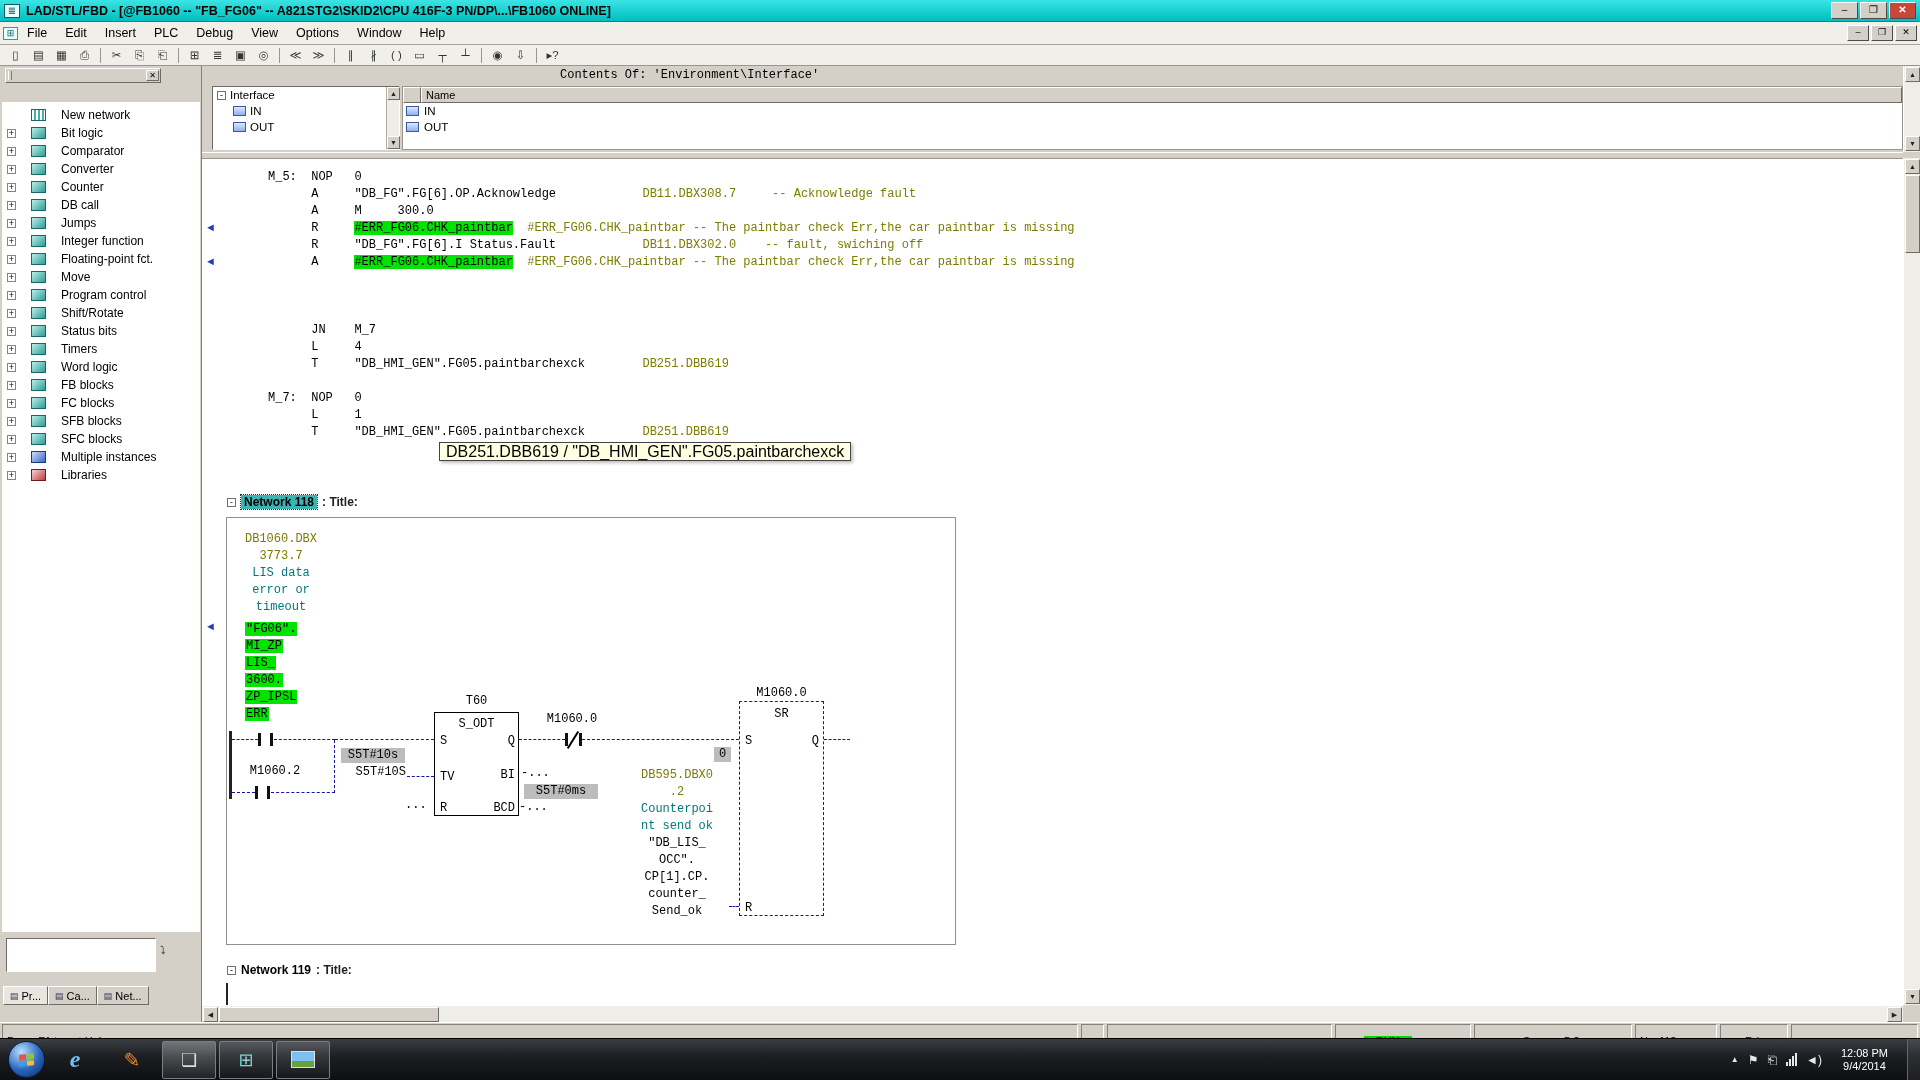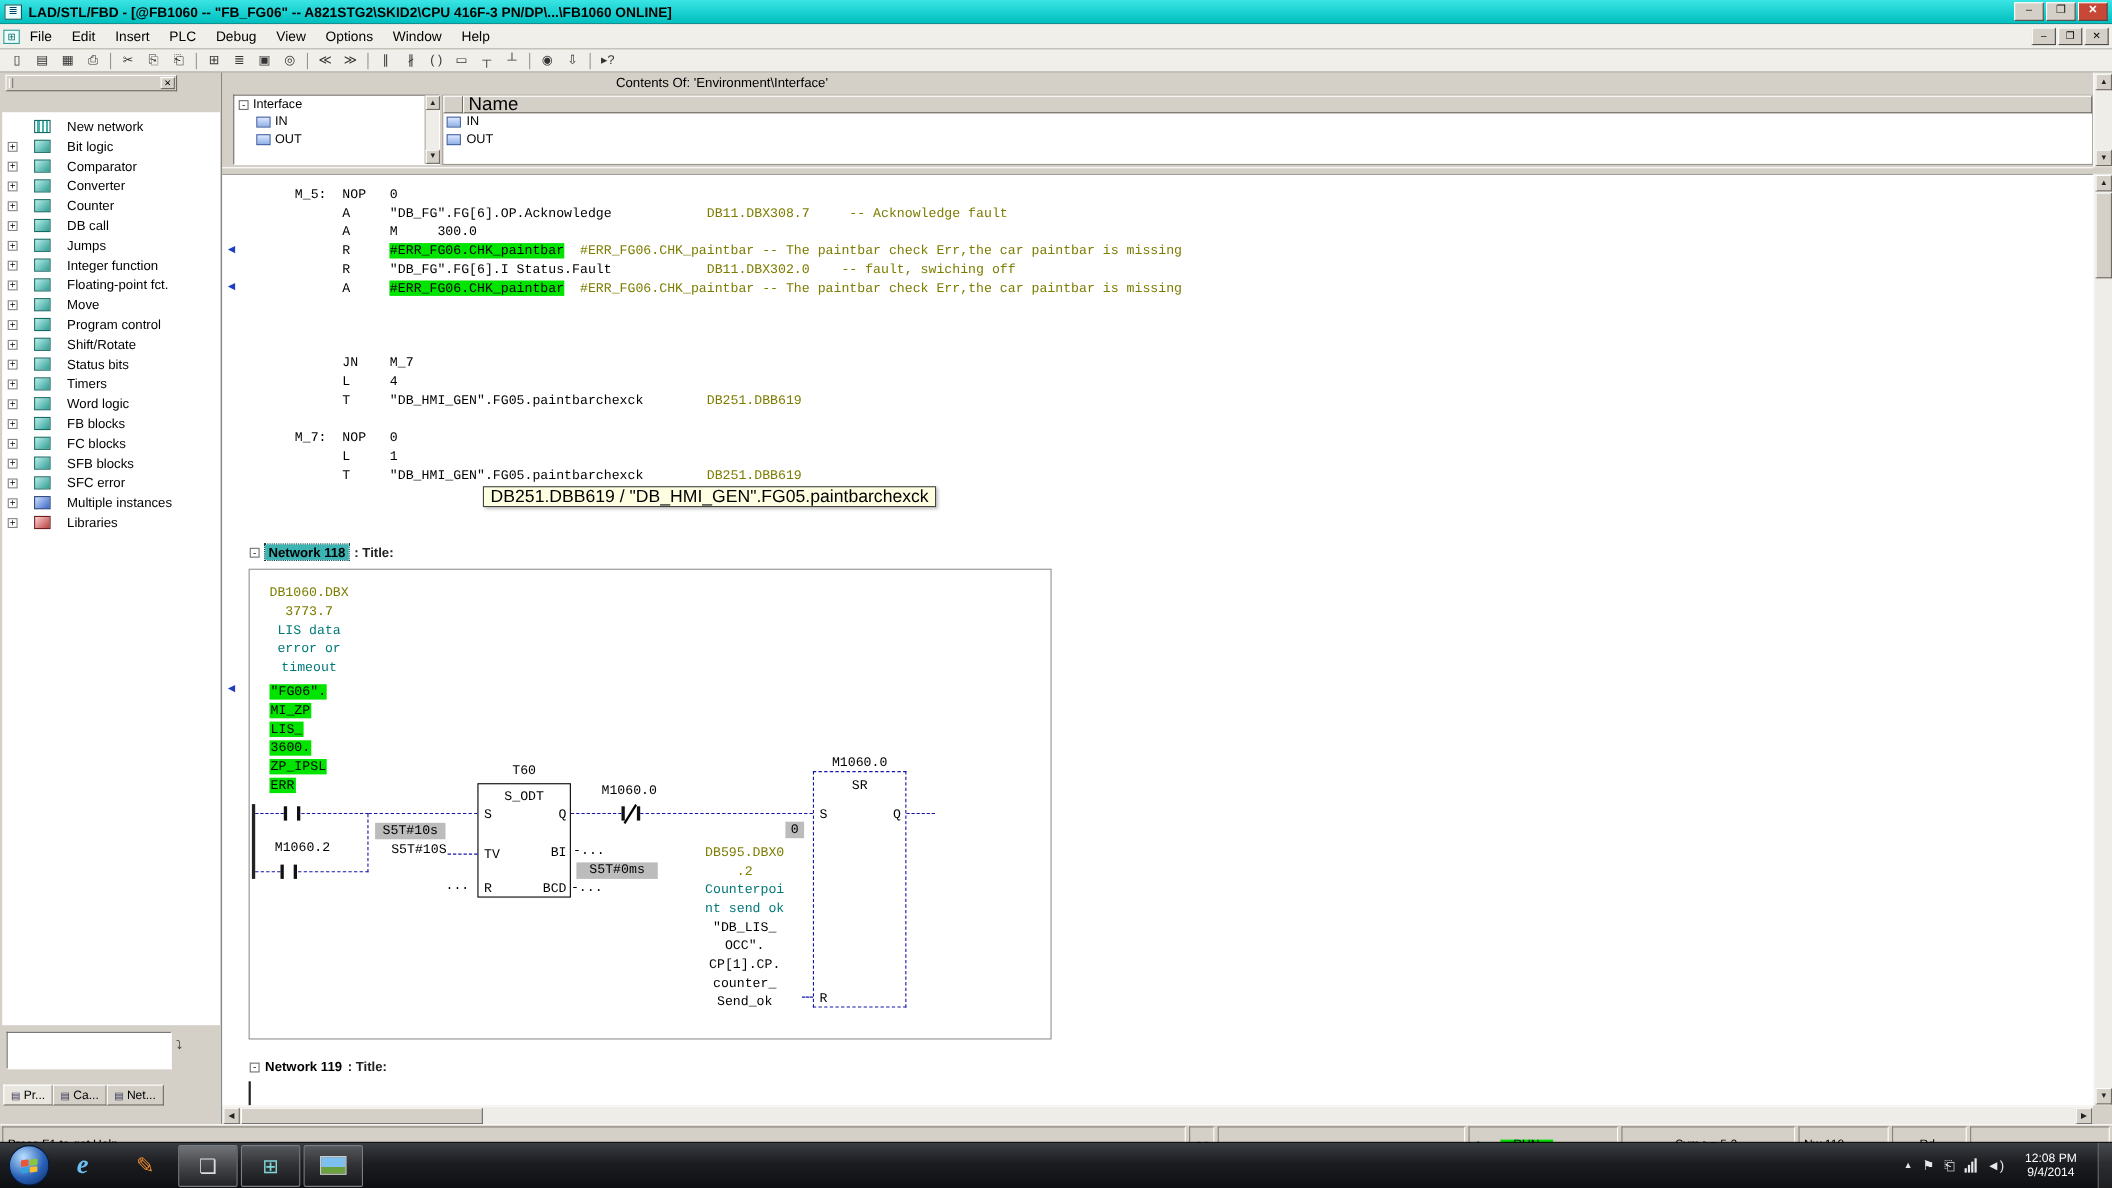--- a/index.html
+++ b/index.html
@@ -44,30 +44,30 @@
 .ic-lib{background:linear-gradient(135deg,#ffd0d0,#b84040);border-color:#6e1c1c}
 .sb-preview{position:absolute;left:6px;top:872px;width:150px;height:34px;background:#fff;border:1px solid;border-color:#6e6a64 #fff #fff #6e6a64}
 .sb-preview-ico{position:absolute;left:160px;top:878px;font-size:11px;color:#333}
 .sb-tabs{position:absolute;left:3px;top:920px;display:flex}
 .sb-tab{height:19px;display:flex;align-items:center;gap:3px;padding:0 6px;font-size:11px;background:#d4d0c8;border:1px solid;border-color:#fff #6e6a64 #6e6a64 #fff}
 .sb-tab.active{background:#e9e6df}
 .sb-tab .tico{font-size:9px;color:#335}
 
 
 .iface-pane{position:absolute;left:202px;top:66px;width:1701px;height:86px;background:#d4d0c8}
-.iface-header{position:absolute;left:358px;top:2px;font-family:Liberation Sans, sans-serif;font-size:12px}
+.iface-header{position:absolute;left:358px;top:2px;font-family:Liberation Mono, monospace;font-size:12px}
 .iface-tree{position:absolute;left:10px;top:20px;width:188px;height:64px;background:#fff;border:1px solid;border-color:#6e6a64 #fff #fff #6e6a64}
 .it-row{display:flex;align-items:center;height:16px;padding-left:4px;font-size:11.5px;gap:4px}
 .it-row.indent{padding-left:20px}
 .decl-ico{width:13px;height:10px;background:linear-gradient(180deg,#dce8ff,#90b0e8);border:1px solid #3a5aa0;flex:none}
 .mini-scroll{position:absolute;right:0;top:0;width:13px;height:62px;background:#efede7;border-left:1px solid #b0aca4}
 .arrow-btn{width:13px;height:13px;background:#d4d0c8;border:1px solid;border-color:#fff #6e6a64 #6e6a64 #fff;font-size:7px;line-height:11px;text-align:center;color:#222}
 .iface-table{position:absolute;left:200px;top:20px;width:1501px;height:64px;background:#fff;border:1px solid #9a968e}
 .it-head{display:flex;height:16px}
-.hcell{background:#d4d0c8;border:1px solid;border-color:#fff #6e6a64 #6e6a64 #fff;font-size:17px;padding:0 4px;line-height:14px}
+.hcell{background:#d4d0c8;border:1px solid;border-color:#fff #6e6a64 #6e6a64 #fff;font-size:11px;padding:0 4px;line-height:14px}
 .hcell.icon{width:18px}
 .hcell.name{flex:1}
 .it-tr{display:flex;align-items:center;height:16px;padding-left:3px;gap:5px;font-size:11.5px}
 .splitter{position:absolute;left:202px;top:152px;width:1701px;height:6px;background:#d4d0c8;border-top:1px solid #fff}
 
 
 .scroll{position:absolute;background:#efede7;border-left:1px solid #fff}
 .sc-btn{position:absolute;left:1px;width:15px;height:15px;background:#d4d0c8;border:1px solid;border-color:#fff #6e6a64 #6e6a64 #fff;font-size:7px;line-height:13px;text-align:center;color:#222}
 .sc-thumb{position:absolute;left:1px;width:15px;background:#d4d0c8;border:1px solid;border-color:#fff #6e6a64 #6e6a64 #fff}
 .hscroll{position:absolute;left:202px;top:1005px;width:1701px;height:17px;background:#efede7;border-top:1px solid #fff}
@@ -326,21 +326,21 @@
 
         <div class="tree-item">
           <span class="tree-expand">+</span>
           <span class="ic ic-cat"></span>
           <span>SFB blocks</span>
         </div>
 
         <div class="tree-item">
           <span class="tree-expand">+</span>
           <span class="ic ic-cat"></span>
-          <span>SFC error</span>
+          <span>SFC blocks</span>
         </div>
 
         <div class="tree-item">
           <span class="tree-expand">+</span>
           <span class="ic ic-multi"></span>
           <span>Multiple instances</span>
         </div>
 
         <div class="tree-item">
           <span class="tree-expand">+</span>

